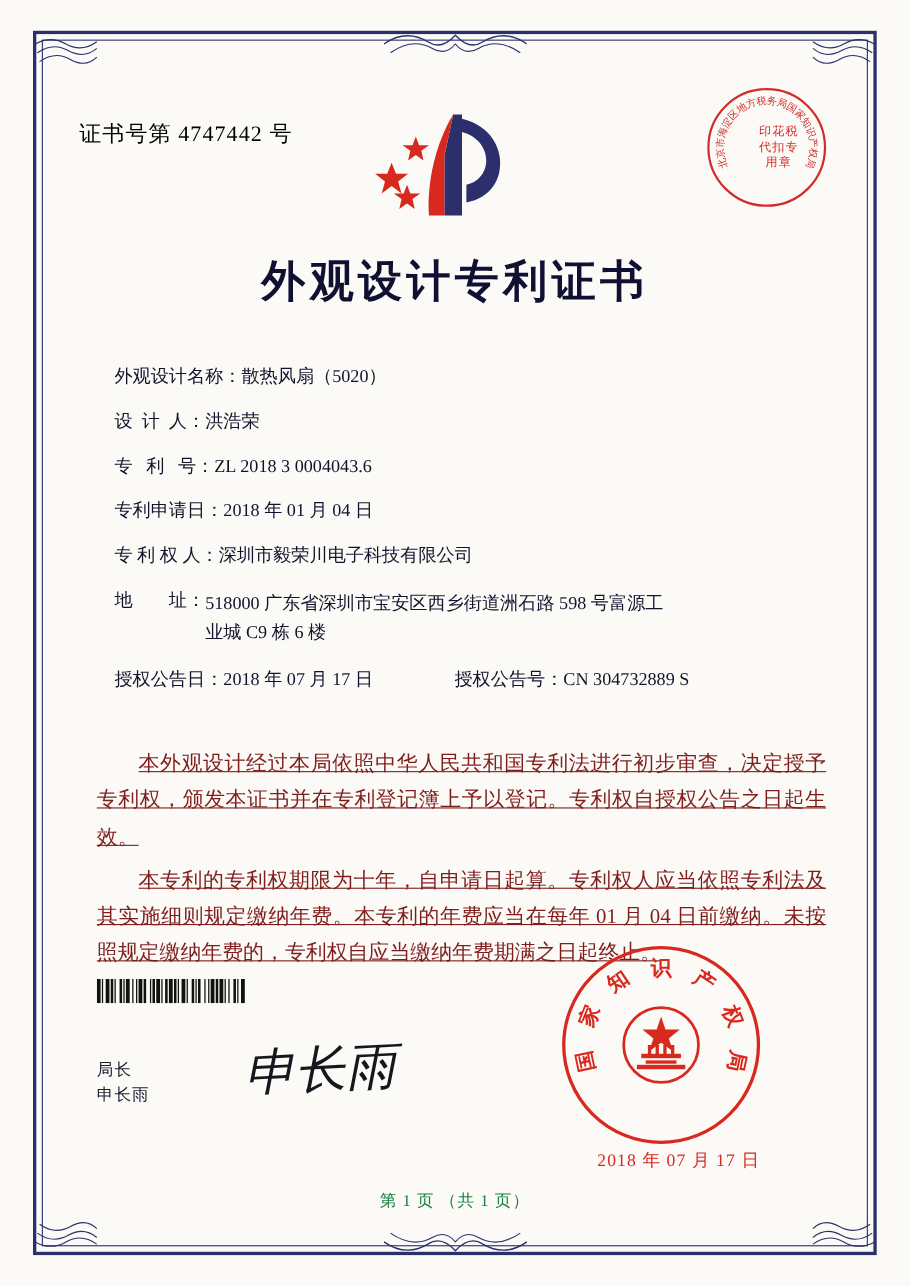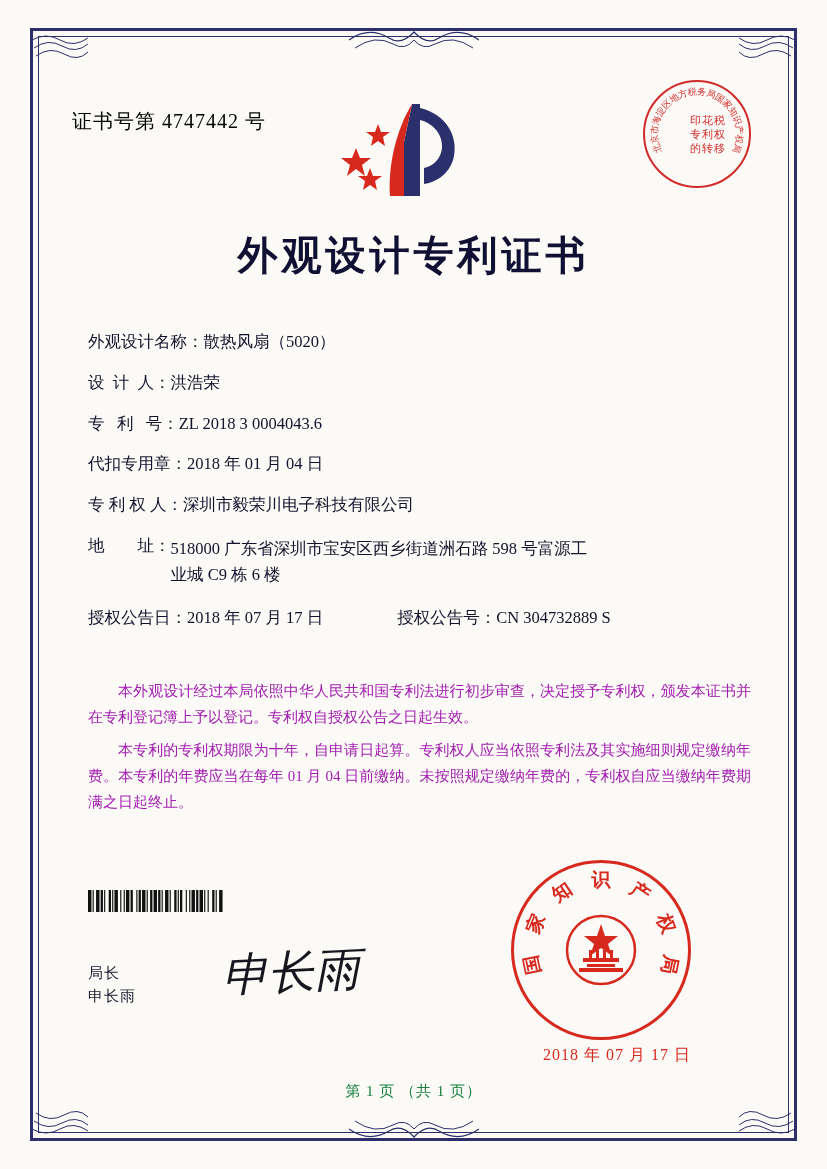--- a/index.html
+++ b/index.html
@@ -151,20 +151,21 @@
     right: 0;
     top: 262px;
     font-size: 16.5px;
     line-height: 1.2;
     color: #12122c;
   }
   .field-row {
     display: flex;
     margin-bottom: 21px;
     align-items: flex-start;
+    margin-left: 16px;
   }
   .field-label {
     white-space: pre;
     flex: 0 0 auto;
   }
   .field-value {
     flex: 1 1 auto;
   }
   .field-value.wrap2 {
     line-height: 1.55;
@@ -175,24 +176,25 @@
   .dual .right-part {
     margin-left: 74px;
     white-space: pre;
   }
 
   .paragraphs {
     position: absolute;
     left: 18px;
     right: 6px;
     top: 608px;
-    font-size: 15px;
+    font-size: 19px;
     line-height: 1.75;
     text-align: justify;
-    color: #a21caf;
+    color: #7f1d1d;
+    text-decoration: underline;
   }
   .paragraphs p {
     margin: 0 0 6px 0;
     text-indent: 2em;
   }
 
   .barcode {
     position: absolute;
     left: 18px;
     top: 820px;
@@ -358,41 +360,41 @@
           <span style="font-size: 9px; transform: translate(22.5px, -35.5px) rotate(392.4deg) translate(-50%, -50%);">国</span>
           <span style="font-size: 9px; transform: translate(29.9px, -29.5px) rotate(405.3deg) translate(-50%, -50%);">家</span>
           <span style="font-size: 9px; transform: translate(35.7px, -22.1px) rotate(418.2deg) translate(-50%, -50%);">知</span>
           <span style="font-size: 9px; transform: translate(39.8px, -13.6px) rotate(431.2deg) translate(-50%, -50%);">识</span>
           <span style="font-size: 9px; transform: translate(41.8px, -4.3px) rotate(444.1deg) translate(-50%, -50%);">产</span>
           <span style="font-size: 9px; transform: translate(41.7px, 5.2px) rotate(457.1deg) translate(-50%, -50%);">权</span>
           <span style="font-size: 9px; transform: translate(39.5px, 14.4px) rotate(470deg) translate(-50%, -50%);">局</span>
         </div>
       <div class="center-lines">
         <div>印花税</div>
-        <div>专利权的转移</div>
+        <div>代扣专用章</div>
       </div>
     </div>
 
     <div class="title">外观设计专利证书</div>
 
     <div class="fields" id="fieldList">
         <div class="field-row">
           <div class="field-label">外观设计名称：</div>
           <div class="field-value" style="white-space: pre-line;">散热风扇（5020）</div>
         </div>
         <div class="field-row">
           <div class="field-label">设  计  人：</div>
           <div class="field-value" style="white-space: pre-line;">洪浩荣</div>
         </div>
         <div class="field-row">
           <div class="field-label">专   利   号：</div>
           <div class="field-value" style="white-space: pre-line;">ZL 2018 3 0004043.6</div>
         </div>
         <div class="field-row">
-          <div class="field-label">代扣专用章：</div>
+          <div class="field-label">专利申请日：</div>
           <div class="field-value" style="white-space: pre-line;">2018 年 01 月 04 日</div>
         </div>
         <div class="field-row">
           <div class="field-label">专 利 权 人：</div>
           <div class="field-value" style="white-space: pre-line;">深圳市毅荣川电子科技有限公司</div>
         </div>
         <div class="field-row">
           <div class="field-label">地        址：</div>
           <div class="field-value wrap2" style="white-space: pre-line;">518000 广东省深圳市宝安区西乡街道洲石路 598 号富源工
 业城 C9 栋 6 楼</div>

